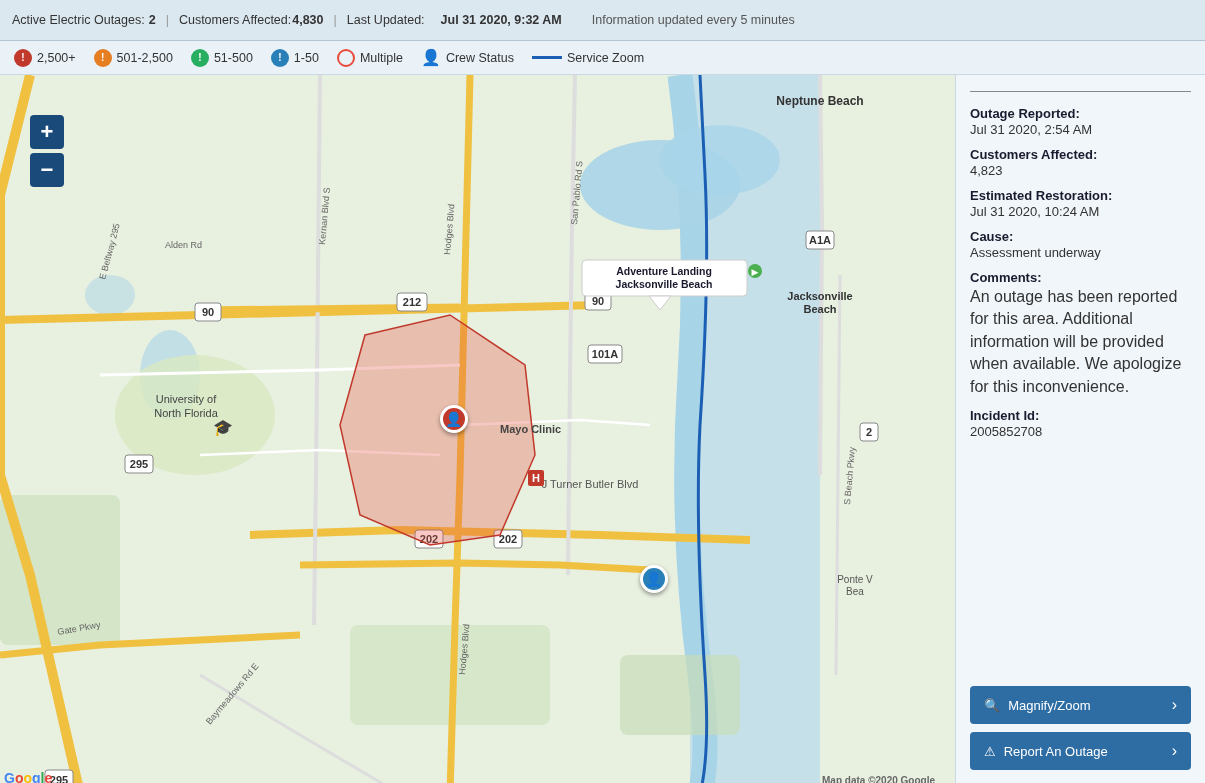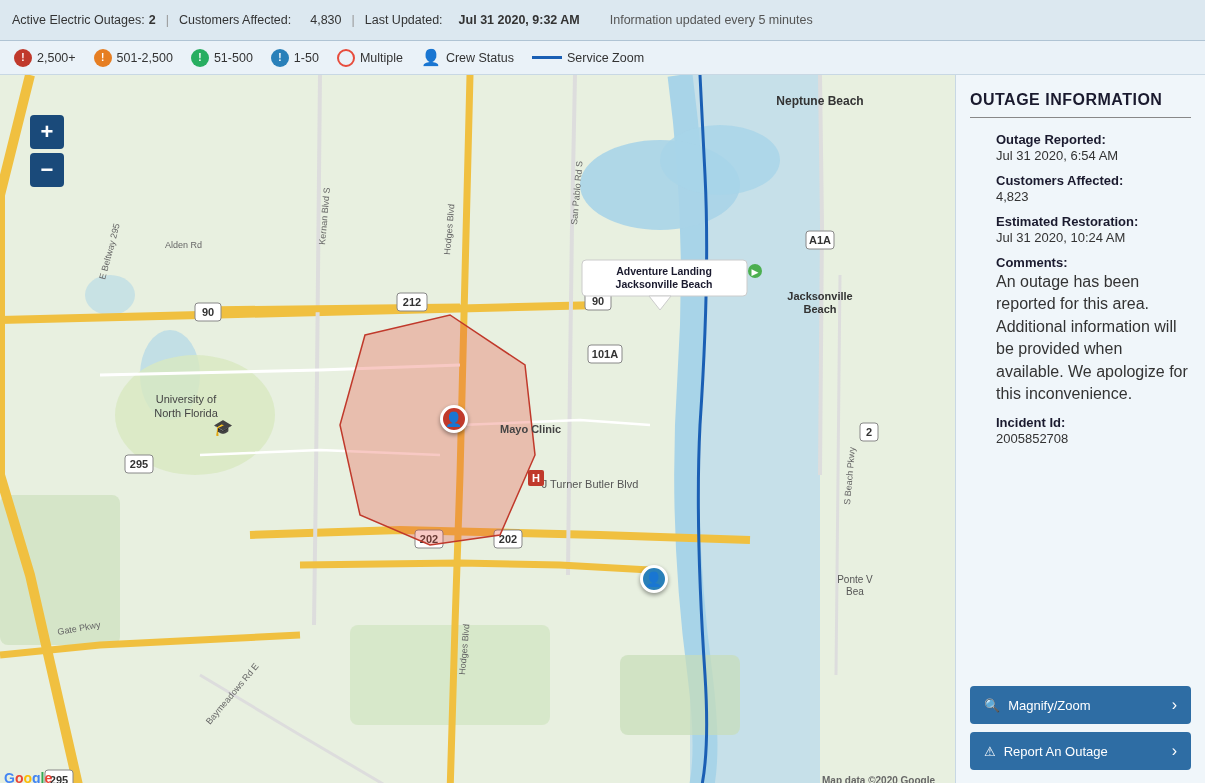--- a/index.html
+++ b/index.html
@@ -183,21 +183,20 @@
     }
 
     .panel-divider {
       border: none;
       border-top: 1.5px solid #888;
       margin-bottom: 14px;
     }
 
     .info-row {
       margin-bottom: 10px;
-      margin-left: 26px;
     }
 
     .info-label {
       font-weight: bold;
       color: #1a1a2e;
       font-size: 13px;
     }
 
     .info-value {
       color: #333;
@@ -245,21 +244,21 @@
     }
   </style>
 </head>
 <body>
 
 <div id="top-bar">
   <span>Active Electric Outages:</span>
   <span style="font-weight:bold;margin-left:4px;">2</span>
   <span class="separator">|</span>
   <span>Customers Affected:</span>
-  <span style="font-weight:normal;margin-left:19px;text-align:right;">4,830</span>
+  <span style="font-weight:bold;margin-left:1px;text-align:right;">4,830</span>
   <span class="separator">|</span>
   <span>Last Updated:</span>
   <span style="font-weight:bold;margin-left:16px;">Jul 31 2020, 9:32 AM</span>
   <span class="separator" style="margin-left:20px;"></span>
   <span style="color:#555;">Information updated every 5 minutes</span>
 </div>
 
 <div id="legend-bar">
   <div class="legend-item">
     <div class="legend-circle" style="background:#c0392b;">!</div>
@@ -433,39 +432,42 @@
 
     <div id="google-logo">
       <span class="g">G</span><span class="o1">o</span><span class="o2">o</span><span class="o3">g</span><span class="g2">l</span><span class="le">e</span>
     </div>
 
     <div id="map-data-text">Map data ©2020 Google</div>
 
   </div>
 
   <div id="right-panel">
-    <h2>OUTAGE INFORMATION</h2>
     <hr class="panel-divider">
 
     <div class="info-row">
       <div class="info-label">Outage Reported:</div>
-      <div class="info-value">Jul 31 2020, 6:54 AM</div>
+      <div class="info-value">Jul 31 2020, 2:54 AM</div>
     </div>
 
     <div class="info-row">
       <div class="info-label">Customers Affected:</div>
       <div class="info-value">4,823</div>
     </div>
 
     <div class="info-row">
       <div class="info-label">Estimated Restoration:</div>
       <div class="info-value">Jul 31 2020, 10:24 AM</div>
     </div>
 
 
+    <div class="info-row">
+      <div class="info-label">Cause:</div>
+      <div class="info-value">Assessment underway</div>
+    </div>
 
     <div class="info-row">
       <div class="info-label">Comments:</div>
       <div class="info-value comments">An outage has been reported for this area. Additional information will be provided when available. We apologize for this inconvenience.</div>
     </div>
 
     <div class="info-row">
       <div class="info-label">Incident Id:</div>
       <div class="info-value">2005852708</div>
     </div>

